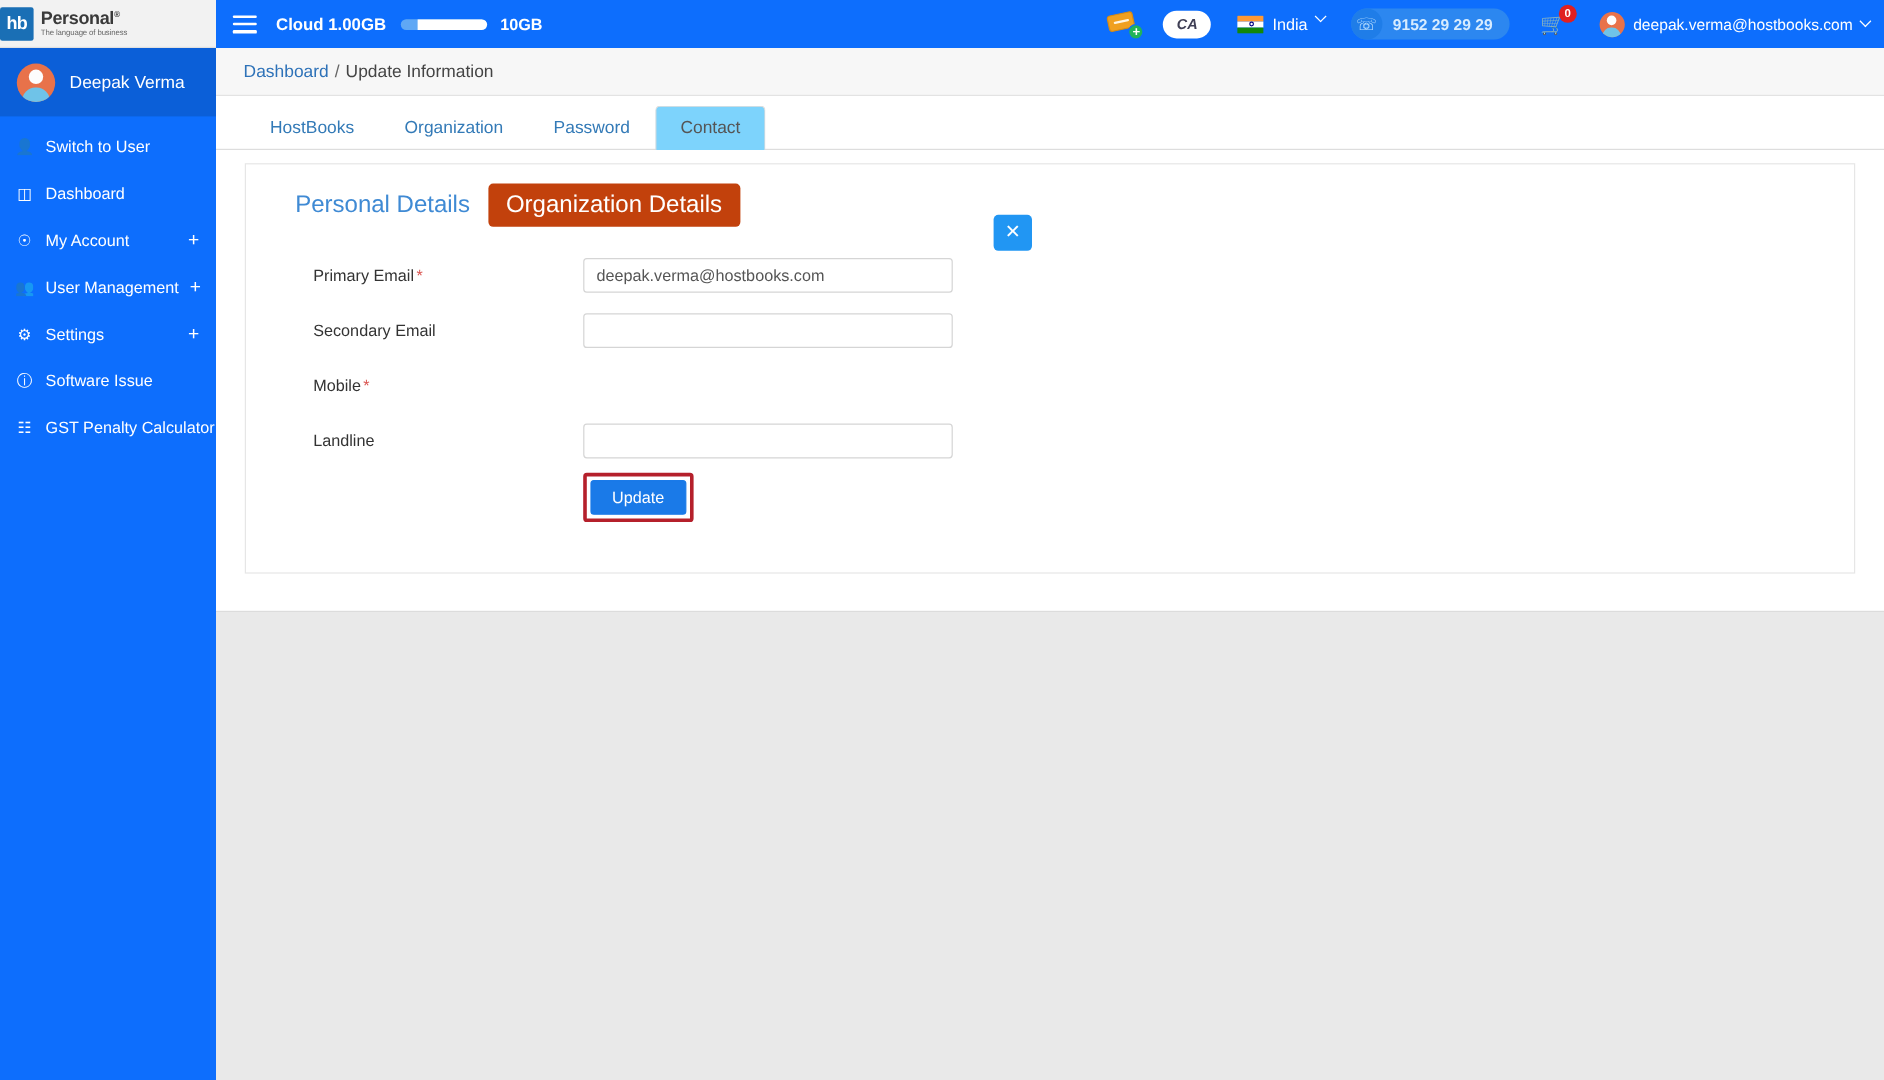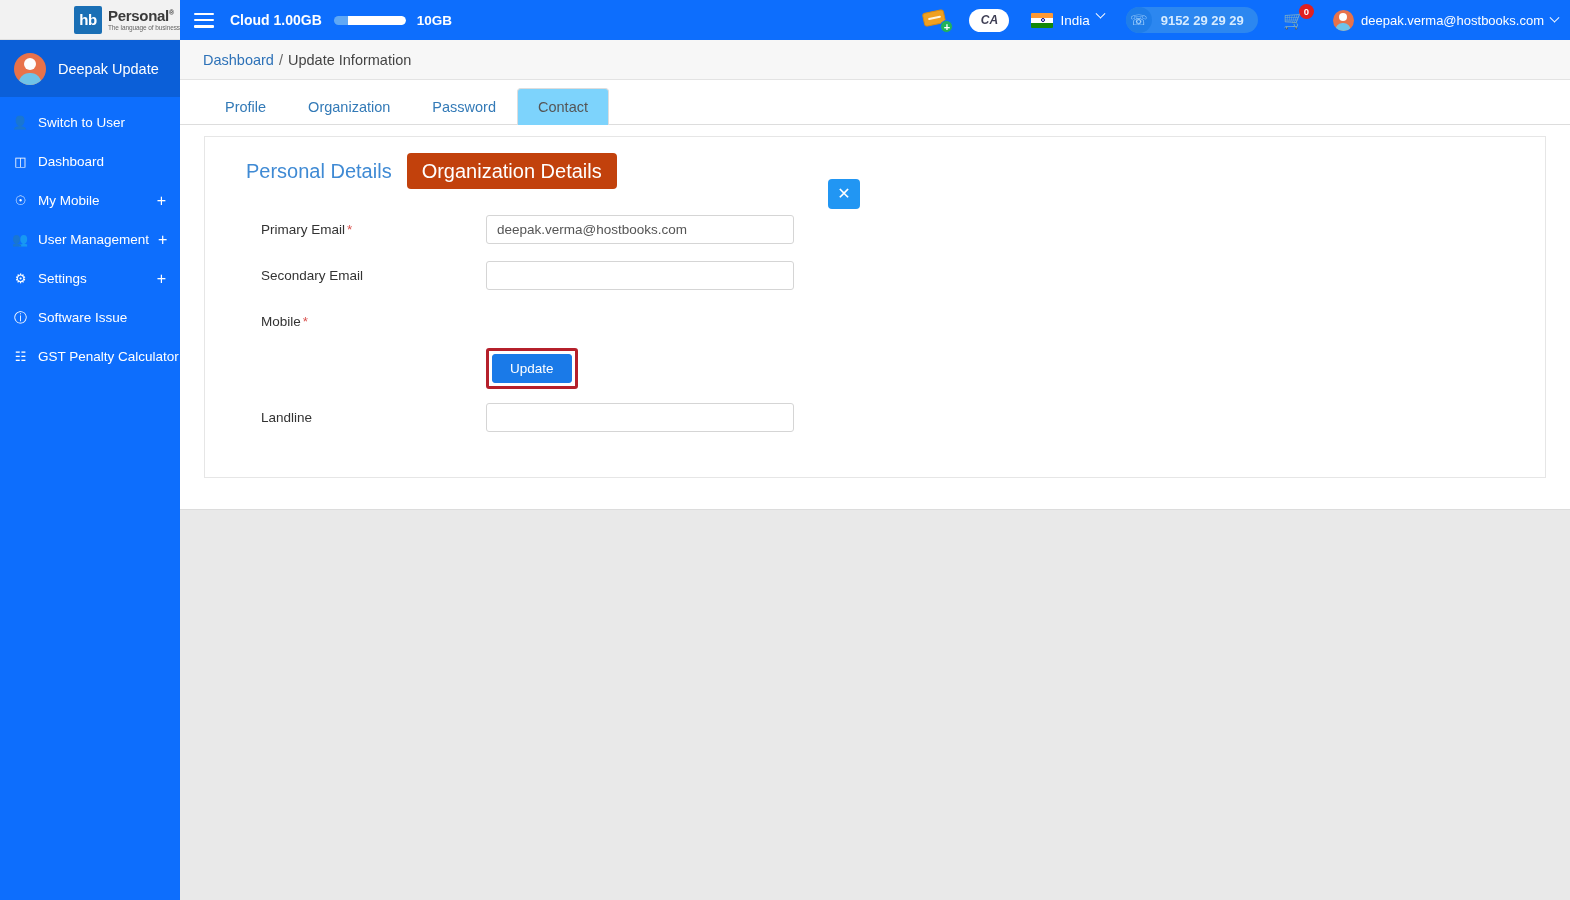--- a/index.html
+++ b/index.html
@@ -9,21 +9,21 @@
     font-family: "Liberation Sans", sans-serif;
     background: #ffffff;
     overflow: hidden;
   }
   .app { position: relative; width: 1570px; height: 900px; }
 
   
   .topbar { position: absolute; top: 0; left: 0; width: 1570px; height: 40px; display: flex; }
   .logo-zone {
     width: 180px; height: 40px; background: #f2f2f2;
-    display: flex; align-items: center; justify-content: flex-end; gap: 6px;
+    display: flex; align-items: center; justify-content: flex-start; gap: 6px;
     border-bottom: 1px solid #e0e0e0;
   }
   .logo-mark {
     width: 28px; height: 28px; background: #1a6fb5; color: #fff;
     display: flex; align-items: center; justify-content: center;
     font-size: 15px; font-weight: 700; letter-spacing: -0.5px;
     border-radius: 2px;
   }
   .logo-text { display: flex; flex-direction: column; line-height: 1; }
   .logo-title { font-size: 15px; font-weight: 600; color: #3a3a3a; letter-spacing: -0.3px; position: relative; }
@@ -260,38 +260,38 @@
     </div>
   </div>
 
   <div class="sidebar">
 
     <div class="side-profile">
       <span class="avatar-lg">
         <span class="head"></span>
           <span class="body"></span>
       </span>
-      <span class="side-profile-name">Deepak Update</span>
+      <span class="side-profile-name">Deepak Verma</span>
     </div>
 
     <div class="side-menu">
 
       <div class="side-item">
         <span class="side-ico">👤</span>
         <span class="side-label">Switch to User</span>
       </div>
 
       <div class="side-item">
         <span class="side-ico">◫</span>
         <span class="side-label">Dashboard</span>
       </div>
 
       <div class="side-item">
         <span class="side-ico">☉</span>
-        <span class="side-label">My Mobile</span>
+        <span class="side-label">My Account</span>
         <span class="side-plus">+</span>
       </div>
 
       <div class="side-item">
         <span class="side-ico">👥</span>
         <span class="side-label">User Management</span>
         <span class="side-plus">+</span>
       </div>
 
       <div class="side-item">
@@ -317,21 +317,21 @@
 
     <div class="breadcrumb-bar">
       <span class="bc-link">Dashboard</span>
       <span class="bc-sep">/</span>
       <span class="bc-cur">Update Information</span>
     </div>
 
     <div class="content-card">
 
       <div class="tabstrip">
-        <div class="tab">Profile</div>
+        <div class="tab">HostBooks</div>
         <div class="tab">Organization</div>
         <div class="tab">Password</div>
         <div class="tab active">Contact</div>
       </div>
 
       <div class="panel">
 
         <div class="subtabs">
           <div class="subtab">Personal Details</div>
           <div class="subtab active">Organization Details</div>
@@ -346,31 +346,31 @@
             <input class="finput" type="text" value="deepak.verma@hostbooks.com" style="">
           </div>
 
           <div class="frow">
             <div class="flabel">Secondary Email</div>
             <input class="finput" type="text" value="" style="">
           </div>
 
           <div class="frow">
             <div class="flabel"><span>Mobile</span><span class="req">*</span></div>
+          </div>
+
+          <div class="frow">
+            <div class="flabel">Landline</div>
+            <input class="finput" type="text" value="" style="">
           </div>
 
           <div class="frow btnrow">
             <span class="btn-highlight">
               <button class="btn-update">Update</button>
             </span>
           </div>
 
-          <div class="frow">
-            <div class="flabel">Landline</div>
-            <input class="finput" type="text" value="" style="">
-          </div>
-
         </div>
       </div>
     </div>
 
   </div>
 </div>
 
 </body></html>

